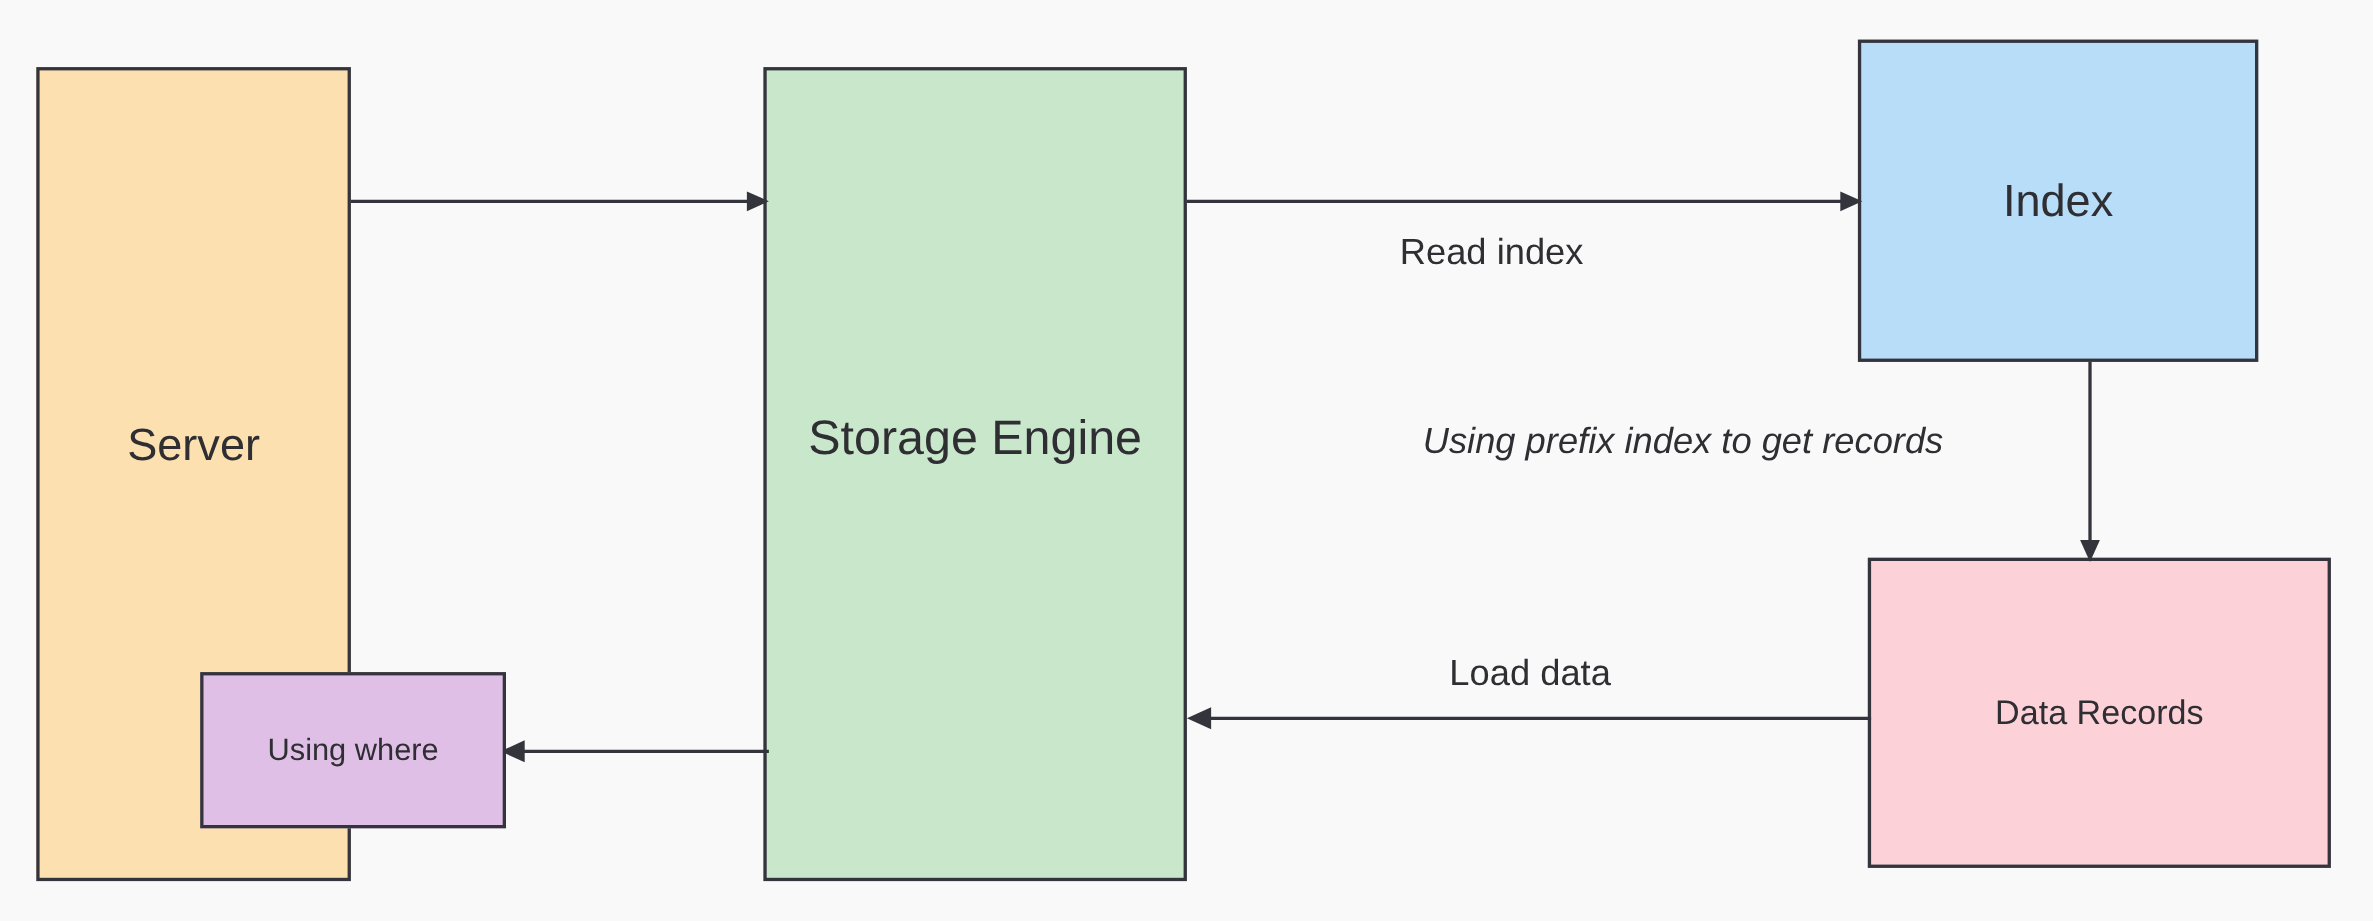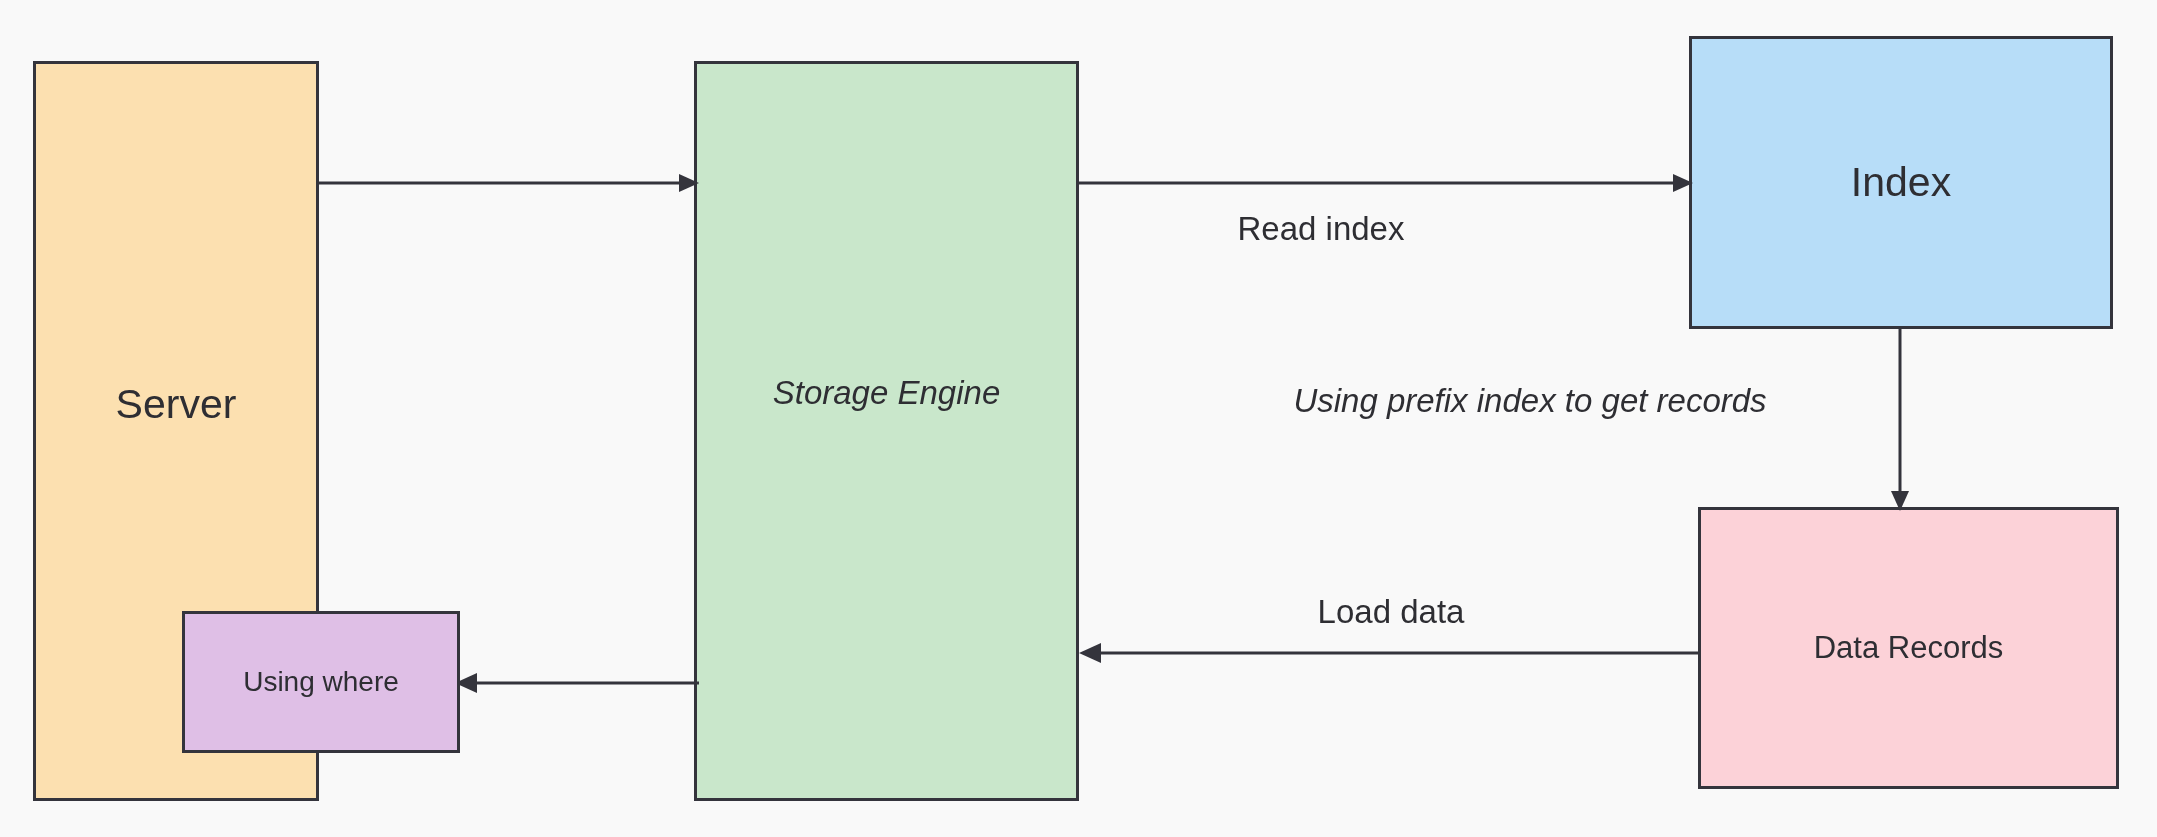--- a/index.html
+++ b/index.html
@@ -39,25 +39,24 @@
     margin-top: 318px;
     font-size: 41px;
   }
   #node-storage-engine {
     left: 694px; top: 61px;  width: 385px; height: 740px;
     background: #c9e7cb;
     align-items: flex-start;
   }
   #node-storage-engine .node-label {
     margin-top: 311px;
-    font-size: 33px;
-    font-style: italic;
+    font-size: 44px;
   }
   #node-index {
-    left: 1689px; top: 36px;  width: 424px; height: 293px;
+    left: 1689px; top: 36px;  width: 364px; height: 293px;
     background: #b7ddf8;
   }
   #node-index .node-label { font-size: 41px; }
   #node-data-records {
     left: 1698px; top: 507px; width: 421px; height: 282px;
     background: #fcd2d8;
   }
   #node-data-records .node-label { font-size: 31px; }
   #node-using-where {
     left: 182px; top: 611px; width: 278px; height: 142px;
@@ -77,21 +76,21 @@
     white-space: nowrap;
     text-align: center;
   }
 
   
   #edge-read-data { left: 319px; top: 168px; width: 380px; height: 30px; }
   #label-read-data { left: 319px; top: 217px; width: 378px; }
 
   
   #edge-read-index { left: 1079px; top: 168px; width: 614px; height: 30px; }
-  #label-read-index { left: 1079px; top: 210px; width: 484px; }
+  #label-read-index { left: 1114px; top: 210px; width: 484px; }
 
   
   #edge-prefix-index { left: 1885px; top: 329px; width: 30px; height: 182px; }
   #label-prefix-index { left: 1180px; top: 382px; width: 700px; }
 
   
   #edge-load-data { left: 1079px; top: 638px; width: 622px; height: 30px; }
   #label-load-data { left: 1085px; top: 593px; width: 612px; }
 
   

